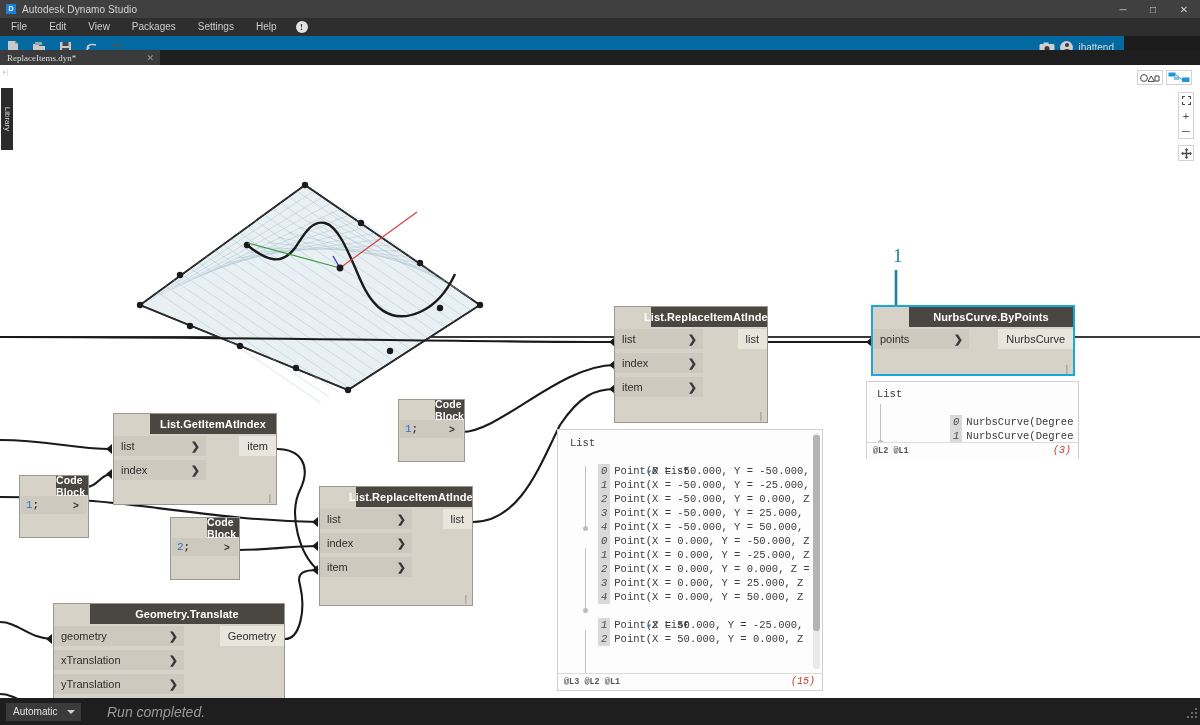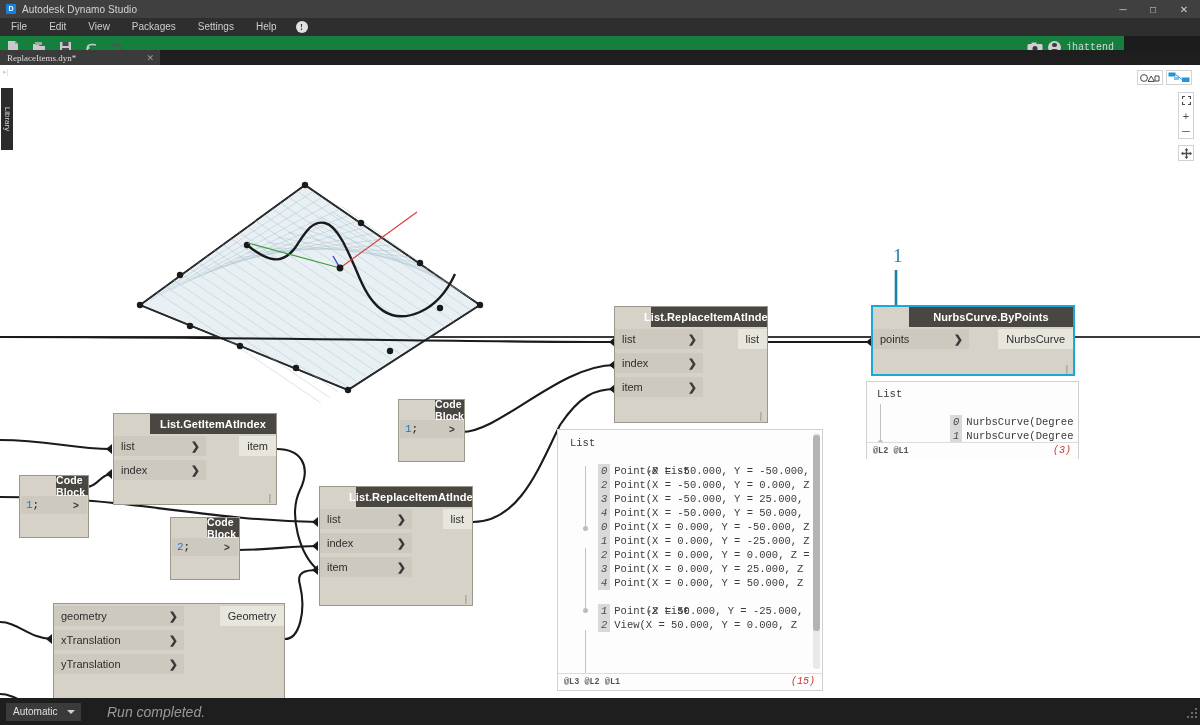--- a/index.html
+++ b/index.html
@@ -39,21 +39,21 @@
   .menu-info {
     width: 12px; height: 12px; border-radius: 50%;
     background: #e2e2e2; color: #2e2e2e; font-size: 9px; font-weight: bold;
     display: flex; align-items: center; justify-content: center;
     margin-left: 8px; font-family: "Liberation Serif", serif;
   }
 
   
   .toolbar {
     position: absolute; top: 36px; left: 0; width: 1124px; height: 22px;
-    background: #15803d; display: flex; align-items: center; font-family: Liberation Mono, monospace;
+    background: #0369a1; display: flex; align-items: center;
   }
   .tool-ico {
     width: 26px; height: 22px; display: flex; align-items: center;
     justify-content: center;
   }
   .tb-right { margin-left: auto; display: flex; align-items: center; padding-right: 10px; }
   .avatar {
     width: 13px; height: 13px; border-radius: 50%; background: #cfcfcf;
     position: relative; margin-right: 5px;
   }
@@ -580,20 +580,21 @@
           <div class="port-in" style="width:92px;">
             <span>item</span>
             <span class="chev">❯</span>
           </div>
         </div>
         <div class="node-foot">|</div>
       </div>
     </div>
 
     <div class="node" style="left:53px; top:538px; width:232px; height:142px;">
+      <div class="node-hdr">Geometry.Translate</div>
       <div class="node-body" style="height:120px;">
         <div class="port-row">
           <div class="port-in" style="width:130px;">
             <span>geometry</span>
             <span class="chev">❯</span>
           </div>
           <div class="port-out">
             <span>Geometry</span>
           </div>
         </div>
@@ -658,38 +659,39 @@
     <div class="preview" style="left:557px; top:364px; width:266px; height:262px;">
       <div class="pv-body" style="height:243px; padding:6px 0 0 12px;">
         <div class="pv-line">List</div>
 
         <div class="pv-line" style="padding-left:14px;">
           <span class="pv-caret">▾</span><span style="font-style:italic;">0</span> <span>List</span>
         </div>
         <div class="tree-rail" style="left:27px; top:36px; height:62px;"></div>
         <div class="tree-dot" style="left:25px; top:96px;"></div>
         <div class="pv-line" style="padding-left:28px;"><span class="pv-idx">0</span><span>Point(X = -50.000, Y = -50.000,</span></div>
+        <div class="pv-line" style="padding-left:28px;"><span class="pv-idx">1</span><span>Point(X = -50.000, Y = -25.000,</span></div>
         <div class="pv-line" style="padding-left:28px;"><span class="pv-idx">2</span><span>Point(X = -50.000, Y = 0.000, Z</span></div>
         <div class="pv-line" style="padding-left:28px;"><span class="pv-idx">3</span><span>Point(X = -50.000, Y = 25.000, </span></div>
         <div class="pv-line" style="padding-left:28px;"><span class="pv-idx">4</span><span>Point(X = -50.000, Y = 50.000, </span></div>
 
         <div class="tree-rail" style="left:27px; top:118px; height:62px;"></div>
         <div class="tree-dot" style="left:25px; top:178px;"></div>
         <div class="pv-line" style="padding-left:28px;"><span class="pv-idx">0</span><span>Point(X = 0.000, Y = -50.000, Z</span></div>
         <div class="pv-line" style="padding-left:28px;"><span class="pv-idx">1</span><span>Point(X = 0.000, Y = -25.000, Z</span></div>
         <div class="pv-line" style="padding-left:28px;"><span class="pv-idx">2</span><span>Point(X = 0.000, Y = 0.000, Z =</span></div>
         <div class="pv-line" style="padding-left:28px;"><span class="pv-idx">3</span><span>Point(X = 0.000, Y = 25.000, Z </span></div>
         <div class="pv-line" style="padding-left:28px;"><span class="pv-idx">4</span><span>Point(X = 0.000, Y = 50.000, Z </span></div>
 
         <div class="pv-line" style="padding-left:14px;">
           <span class="pv-caret">▾</span><span style="font-style:italic;">2</span> <span>List</span>
         </div>
         <div class="tree-rail" style="left:27px; top:200px; height:44px;"></div>
         <div class="pv-line" style="padding-left:28px;"><span class="pv-idx">1</span><span>Point(X = 50.000, Y = -25.000, </span></div>
-        <div class="pv-line" style="padding-left:28px;"><span class="pv-idx">2</span><span>View(X = 50.000, Y = 0.000, Z </span></div>
+        <div class="pv-line" style="padding-left:28px;"><span class="pv-idx">2</span><span>Point(X = 50.000, Y = 0.000, Z </span></div>
 
         <div class="pv-scroll" style="height:236px;">
           <div class="pv-thumb" style="top:2px; height:196px;"></div>
         </div>
       </div>
       <div class="pv-foot">
         <span class="lv">@L3 @L2 @L1</span>
         <span class="cnt">(15)</span>
       </div>
     </div>

